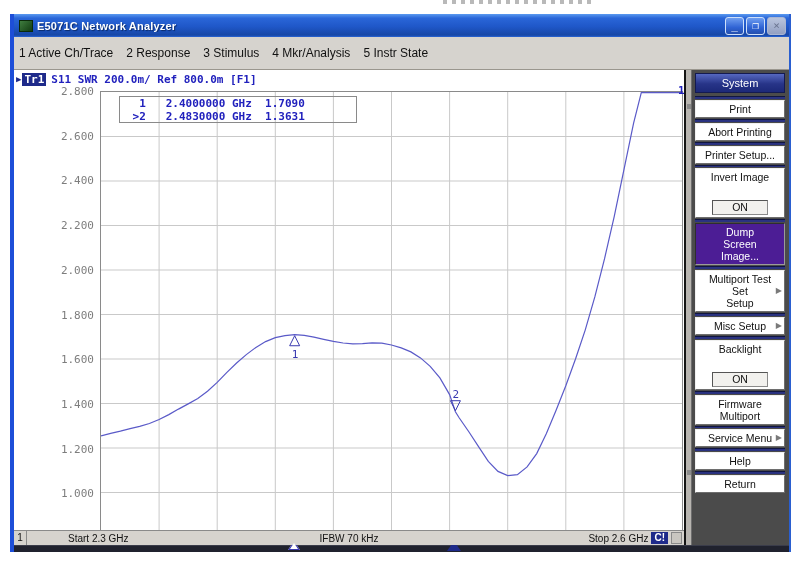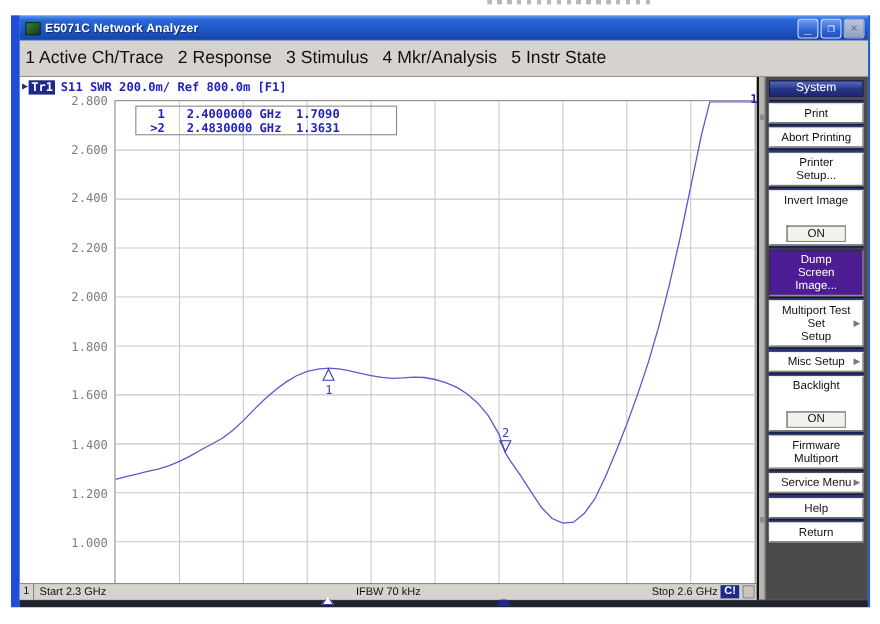--- a/index.html
+++ b/index.html
@@ -5,36 +5,36 @@
   html,body{margin:0;padding:0;background:#fff;width:800px;height:567px;
     font-family:"Liberation Sans",sans-serif;overflow:hidden;position:relative;}
   *{box-sizing:border-box;}
 
   
   .top-fragment{position:absolute;left:443px;top:0;width:150px;height:4px;
     background:repeating-linear-gradient(90deg,#8a8a8a 0 4px,transparent 4px 9px);opacity:.6;}
 
   
   .win{position:absolute;left:10px;top:14px;width:781px;height:538px;
-    border-left:8px solid #1d4ed8;border-right:2px solid #2a5fd0;background:#d6d3ce;
+    border-left:4px solid #1d4ed8;border-right:2px solid #2a5fd0;background:#d6d3ce;
     display:flex;flex-direction:column;}
   .titlebar{height:23px;flex:0 0 23px;display:flex;align-items:center;padding:0 3px;
     background:linear-gradient(180deg,#5a9af0 0%,#2a66d8 18%,#1f57c8 55%,#1747a6 92%,#2a66d8 100%);}
   .app-icon{width:14px;height:12px;margin:0 4px 0 2px;background:linear-gradient(135deg,#3f7d3f,#123c12);
     border:1px solid #0a2a0a;}
   .title-text{color:#fff;font-weight:bold;font-size:11px;letter-spacing:.2px;
     text-shadow:1px 1px 1px #0a2a6a;flex:1;white-space:nowrap;overflow:hidden;}
   .tb-btns{display:flex;gap:2px;}
   .tb-btn{width:19px;height:18px;border-radius:3px;font-size:11px;line-height:16px;text-align:center;
     color:#fff;border:1px solid #cfe0fa;background:linear-gradient(180deg,#6f9ef0,#2f63d4 60%,#244fae);
     font-family:"DejaVu Sans Mono",monospace;}
   .tb-btn.close{background:linear-gradient(180deg,#b9c4dd,#93a0c2);color:#6a7490;border-color:#aab6d2;}
 
   .menubar{height:15px;flex:0 0 15px;background:#d6d3ce;border-bottom:1px solid #9a968e;
-    display:flex;align-items:center;gap:13px;padding:16px 5px;font-size:16px;color:#111;white-space:nowrap;}
+    display:flex;align-items:center;gap:13px;padding:16px 5px;font-size:12px;color:#111;white-space:nowrap;}
   .menu-item{cursor:default;}
 
   .content{flex:1;display:flex;min-height:0;}
 
   
   .screen{width:670px;flex:0 0 670px;background:#fff;position:relative;}
   .traceline{position:absolute;left:2px;top:2px;height:14px;display:flex;align-items:center;
     font-family:"DejaVu Sans Mono",monospace;font-size:11px;white-space:pre;}
   .tr-arrow{color:#1e2a8a;font-size:9px;margin-right:1px;}
   .tr-chip{background:#1e2a8a;color:#fff;padding:0 2px;font-weight:bold;}
@@ -62,21 +62,21 @@
   .stim-tri.open .inner{position:absolute;left:-4px;top:2px;width:0;height:0;
     border-left:4px solid transparent;border-right:4px solid transparent;border-bottom:6px solid #fff;z-index:2;}
   .stim-tri.filled{border-left:7px solid transparent;border-right:7px solid transparent;
     border-bottom:10px solid #1e2a8a;}
   .edge-tri{position:absolute;width:0;height:0;border-top:6px solid transparent;
     border-bottom:6px solid transparent;border-right:8px solid #1e2a8a;}
 
   .statusbar{position:absolute;left:0;bottom:0;width:670px;height:15px;background:#d6d3ce;
     border-top:1px solid #8a8a8a;display:flex;align-items:center;font-size:10px;color:#111;}
   .sb-ch{width:13px;text-align:center;border-right:1px solid #8a8a8a;height:100%;line-height:14px;}
-  .sb-start{padding-left:5px;}
+  .sb-start{padding-left:5px;margin-left:36px;}
   .sb-center{position:absolute;left:0;width:100%;text-align:center;pointer-events:none;}
   .sb-right{margin-left:auto;display:flex;align-items:center;gap:3px;padding-right:2px;}
   .sb-badge{background:#1e2a8a;color:#fff;font-weight:bold;padding:0 3px;height:12px;line-height:12px;}
   .sb-box{width:11px;height:12px;background:#c9c6c0;border:1px solid #8a8a8a;}
 
   
   .sidebar{flex:1;background:#4b4b4b;border-left:2px solid #141414;position:relative;
     display:flex;}
   .sb-scroll{width:6px;background:#b8b5b0;border-right:1px solid #6e6e6e;position:relative;}
   .sb-scroll i{position:absolute;left:1px;width:4px;height:5px;background:#8a8a8a;display:block;}

